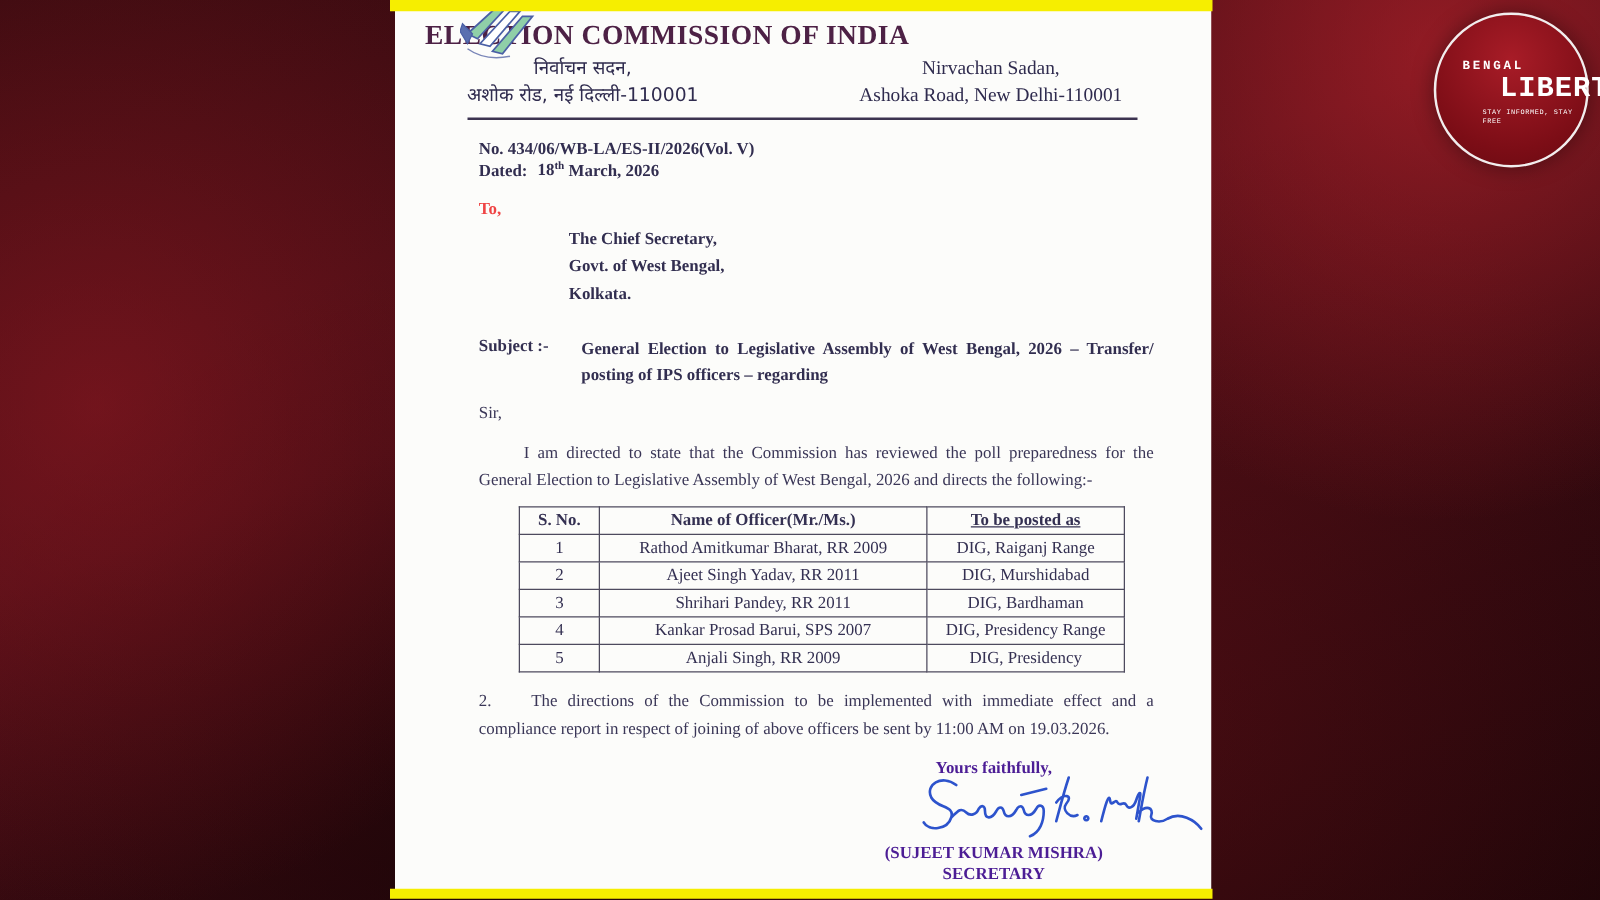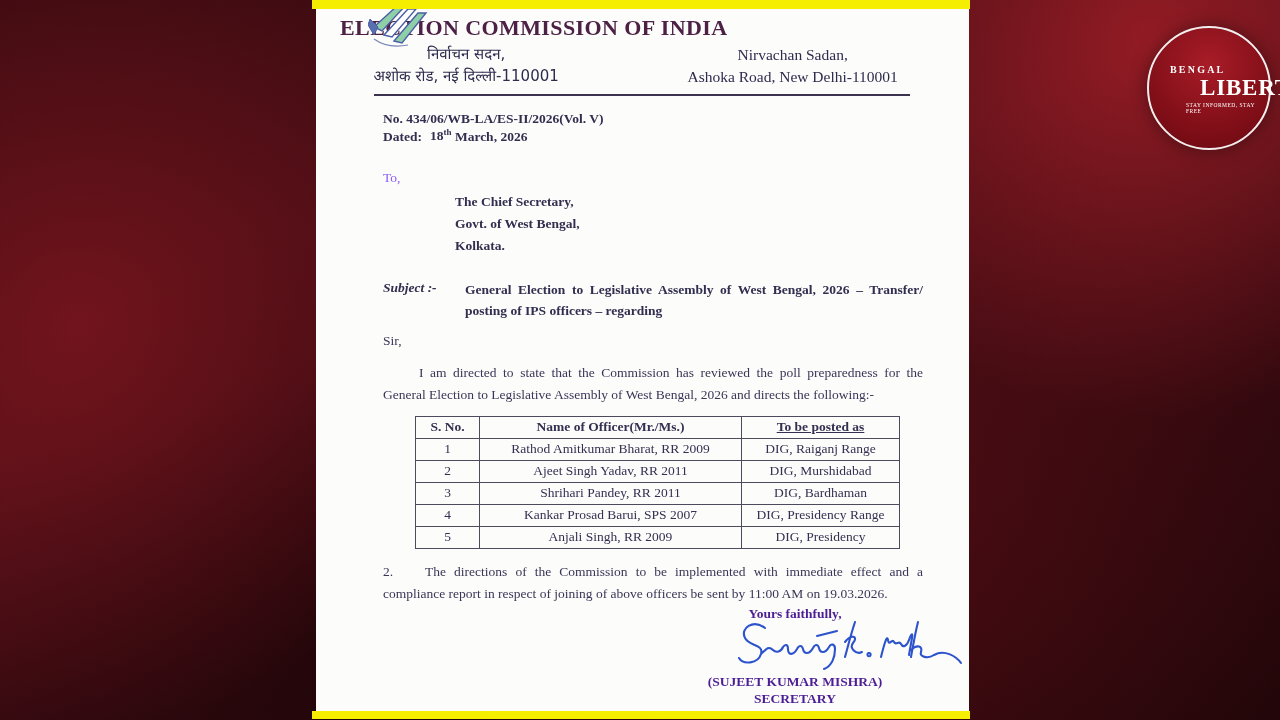--- a/index.html
+++ b/index.html
@@ -37,25 +37,25 @@
   .addr-hi { width:46%; text-align:center; font-size:15px; font-family:"DejaVu Sans",sans-serif; }
   .addr-en { width:54%; text-align:center; font-size:15.5px; }
   .rule { margin:5px 0 0 58px; width:536px; border-top:2.6px solid #3c3350; }
 
   .content { padding:0 46px 0 67px; color:#3a3657; }
 
   .ref-row { display:flex; justify-content:space-between; font-weight:bold; margin-top:15px; color:#322e50;flex-direction:column; }
   .date-part sup { font-size:9px; }
   .date-main { margin-left:8px; }
 
-  .to-label { margin-top:26px; font-weight:normal; color:#8b5cf6; }
+  .to-label { margin-top:15px; font-weight:bold; color:#ef4444; }
   .addressee { margin:5px 0 0 72px; font-weight:bold; line-height:1.6; color:#322e50; }
 
   .subject { display:flex; margin-top:24px; font-weight:bold; color:#322e50; }
-  .subject-label { width:82px; flex:none;font-style:italic; }
+  .subject-label { width:82px; flex:none; }
   .subject-text { flex:1; text-align:justify; line-height:1.55; }
 
   .salutation { margin-top:11px; }
 
   .para { text-align:justify; line-height:1.62; }
   .para1 { margin-top:13px; text-indent:36px; }
   .para-num { display:inline-block; width:42px; }
   .para2 { margin-top:12px; }
   .para3 { margin-top:13px; }
 
@@ -69,24 +69,24 @@
   .col-name { width:262px; }
   .col-post { width:158px;text-decoration:underline; }
 
   .sign-block { position:absolute; right:39px; top:598px; width:270px; text-align:center; font-weight:bold; color:#4c1d95; }
   .sig-svg { position:absolute; top:9px; right:-36px; }
   .signatory-name { margin-top:52px; }
   .signatory-title { margin-top:1px; }
 
   
   .brand {
-    position:absolute; left:1147px; top:26px; width:124px; height:124px;
+    position:absolute; left:1147px; top:10px; width:124px; height:124px;
     border-radius:50%; border:2.5px solid #f1eeee; z-index:4;
     background:radial-gradient(circle at 50% 30%, #a81c27, #7c0d16 70%, #670a11);
-    color:#fff; font-family:Liberation Serif, serif;
+    color:#fff; font-family:Liberation Mono, monospace;
     box-shadow:0 0 18px rgba(0,0,0,0.4);
   }
   .brand-inner { padding:36px 0 0 21px; }
   .brand-top { font-size:10px; letter-spacing:2.2px; font-weight:bold; }
   .brand-main { font-size:23px; font-weight:bold; letter-spacing:0.8px; line-height:1.1;margin-left:30px; }
   .brand-tag { font-size:5.5px; letter-spacing:0.5px; margin:2px 0 0 16px; }
 </style>
 </head>
 <body>
 

